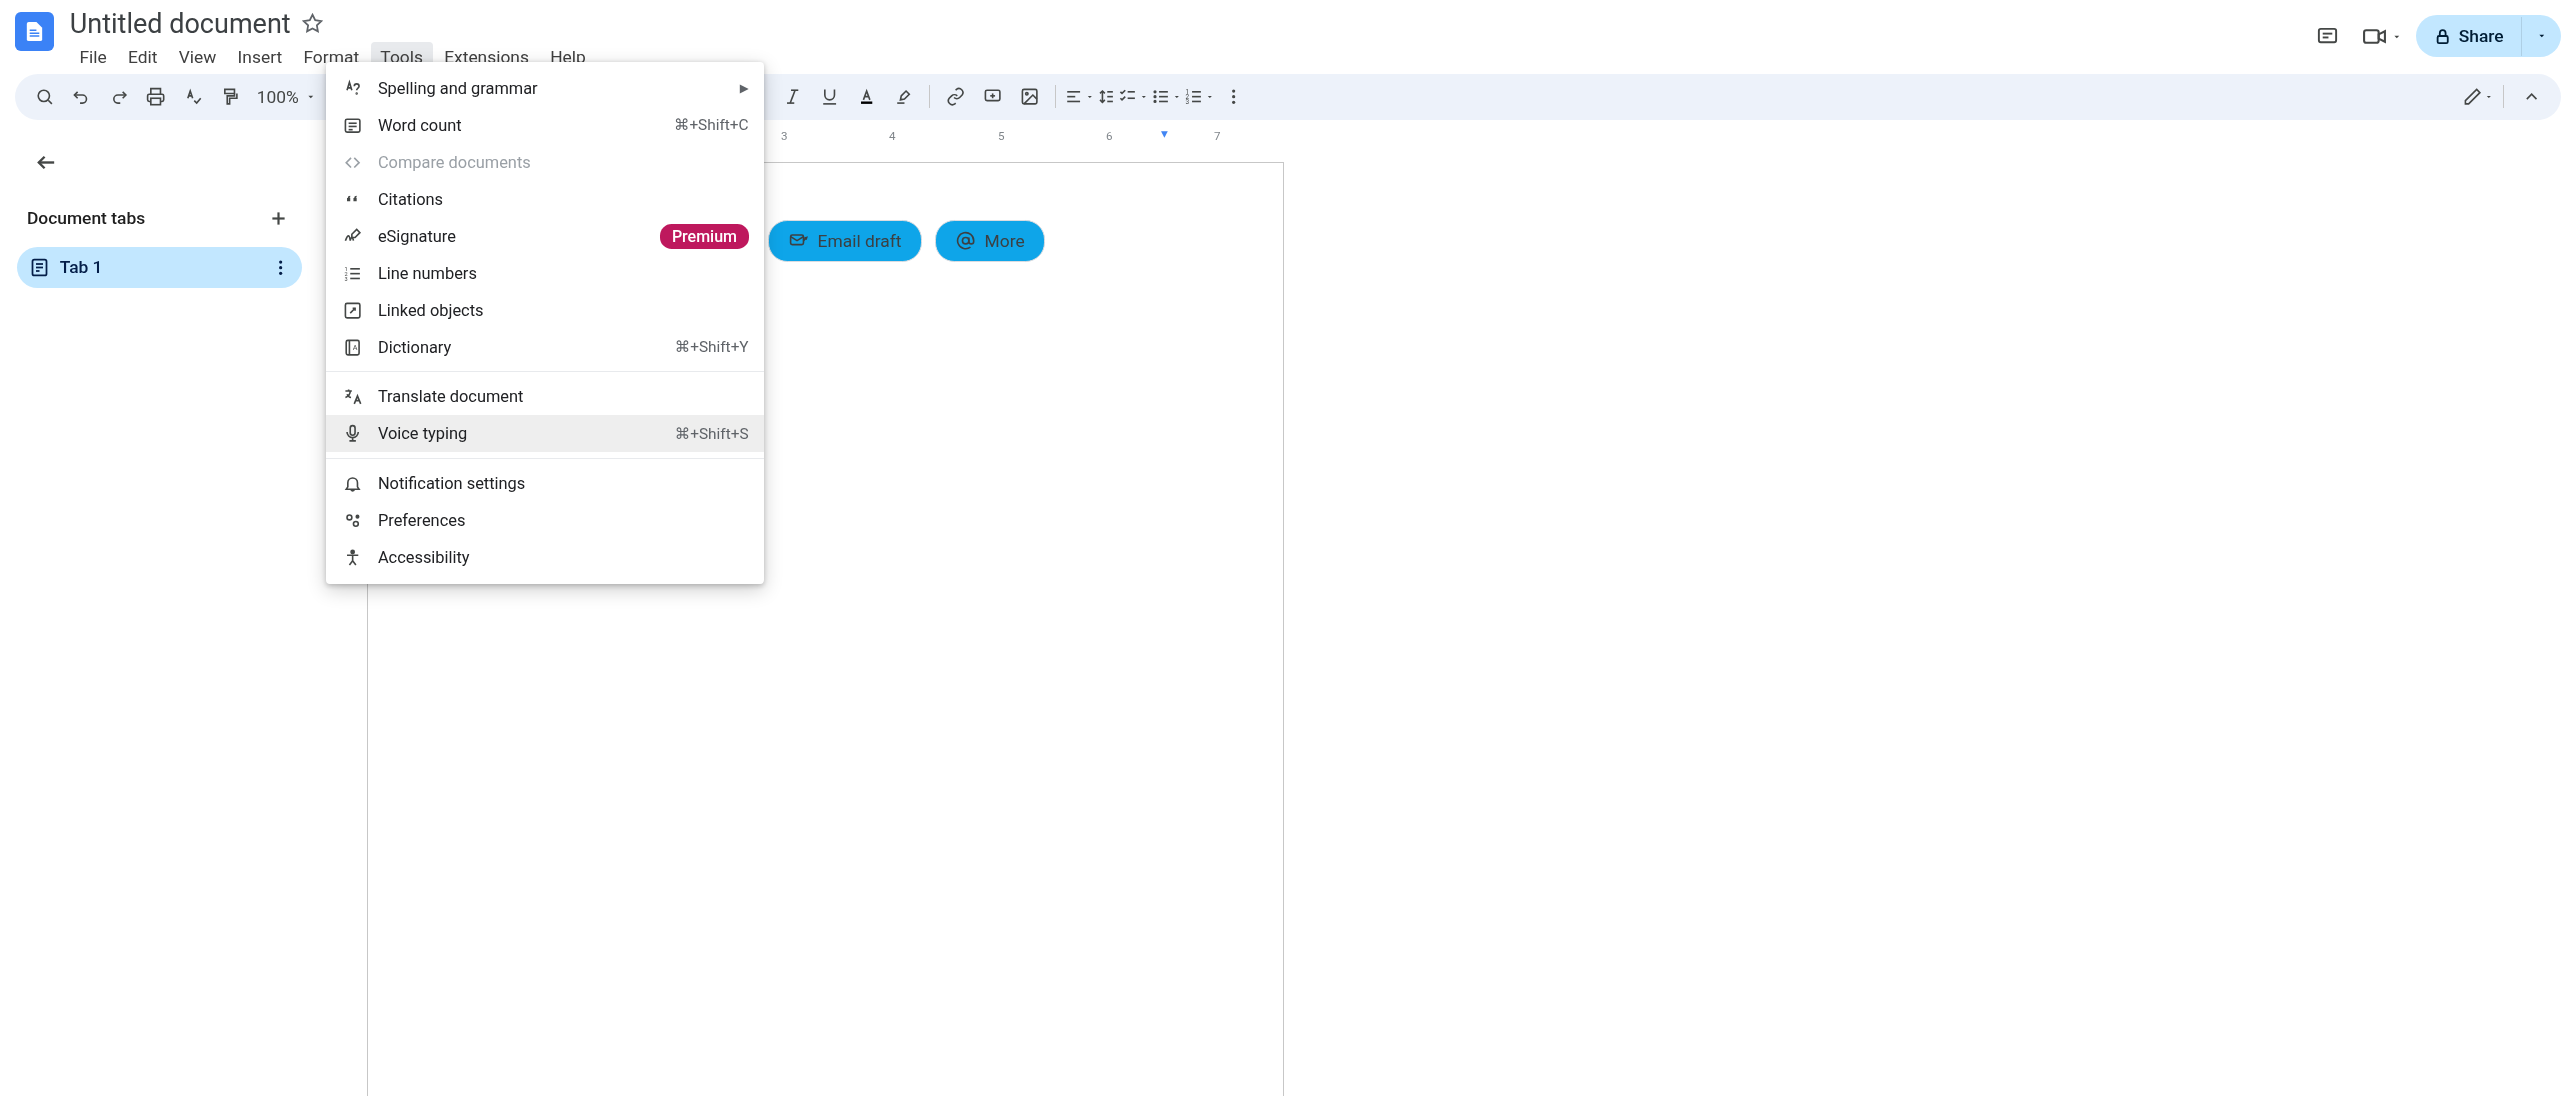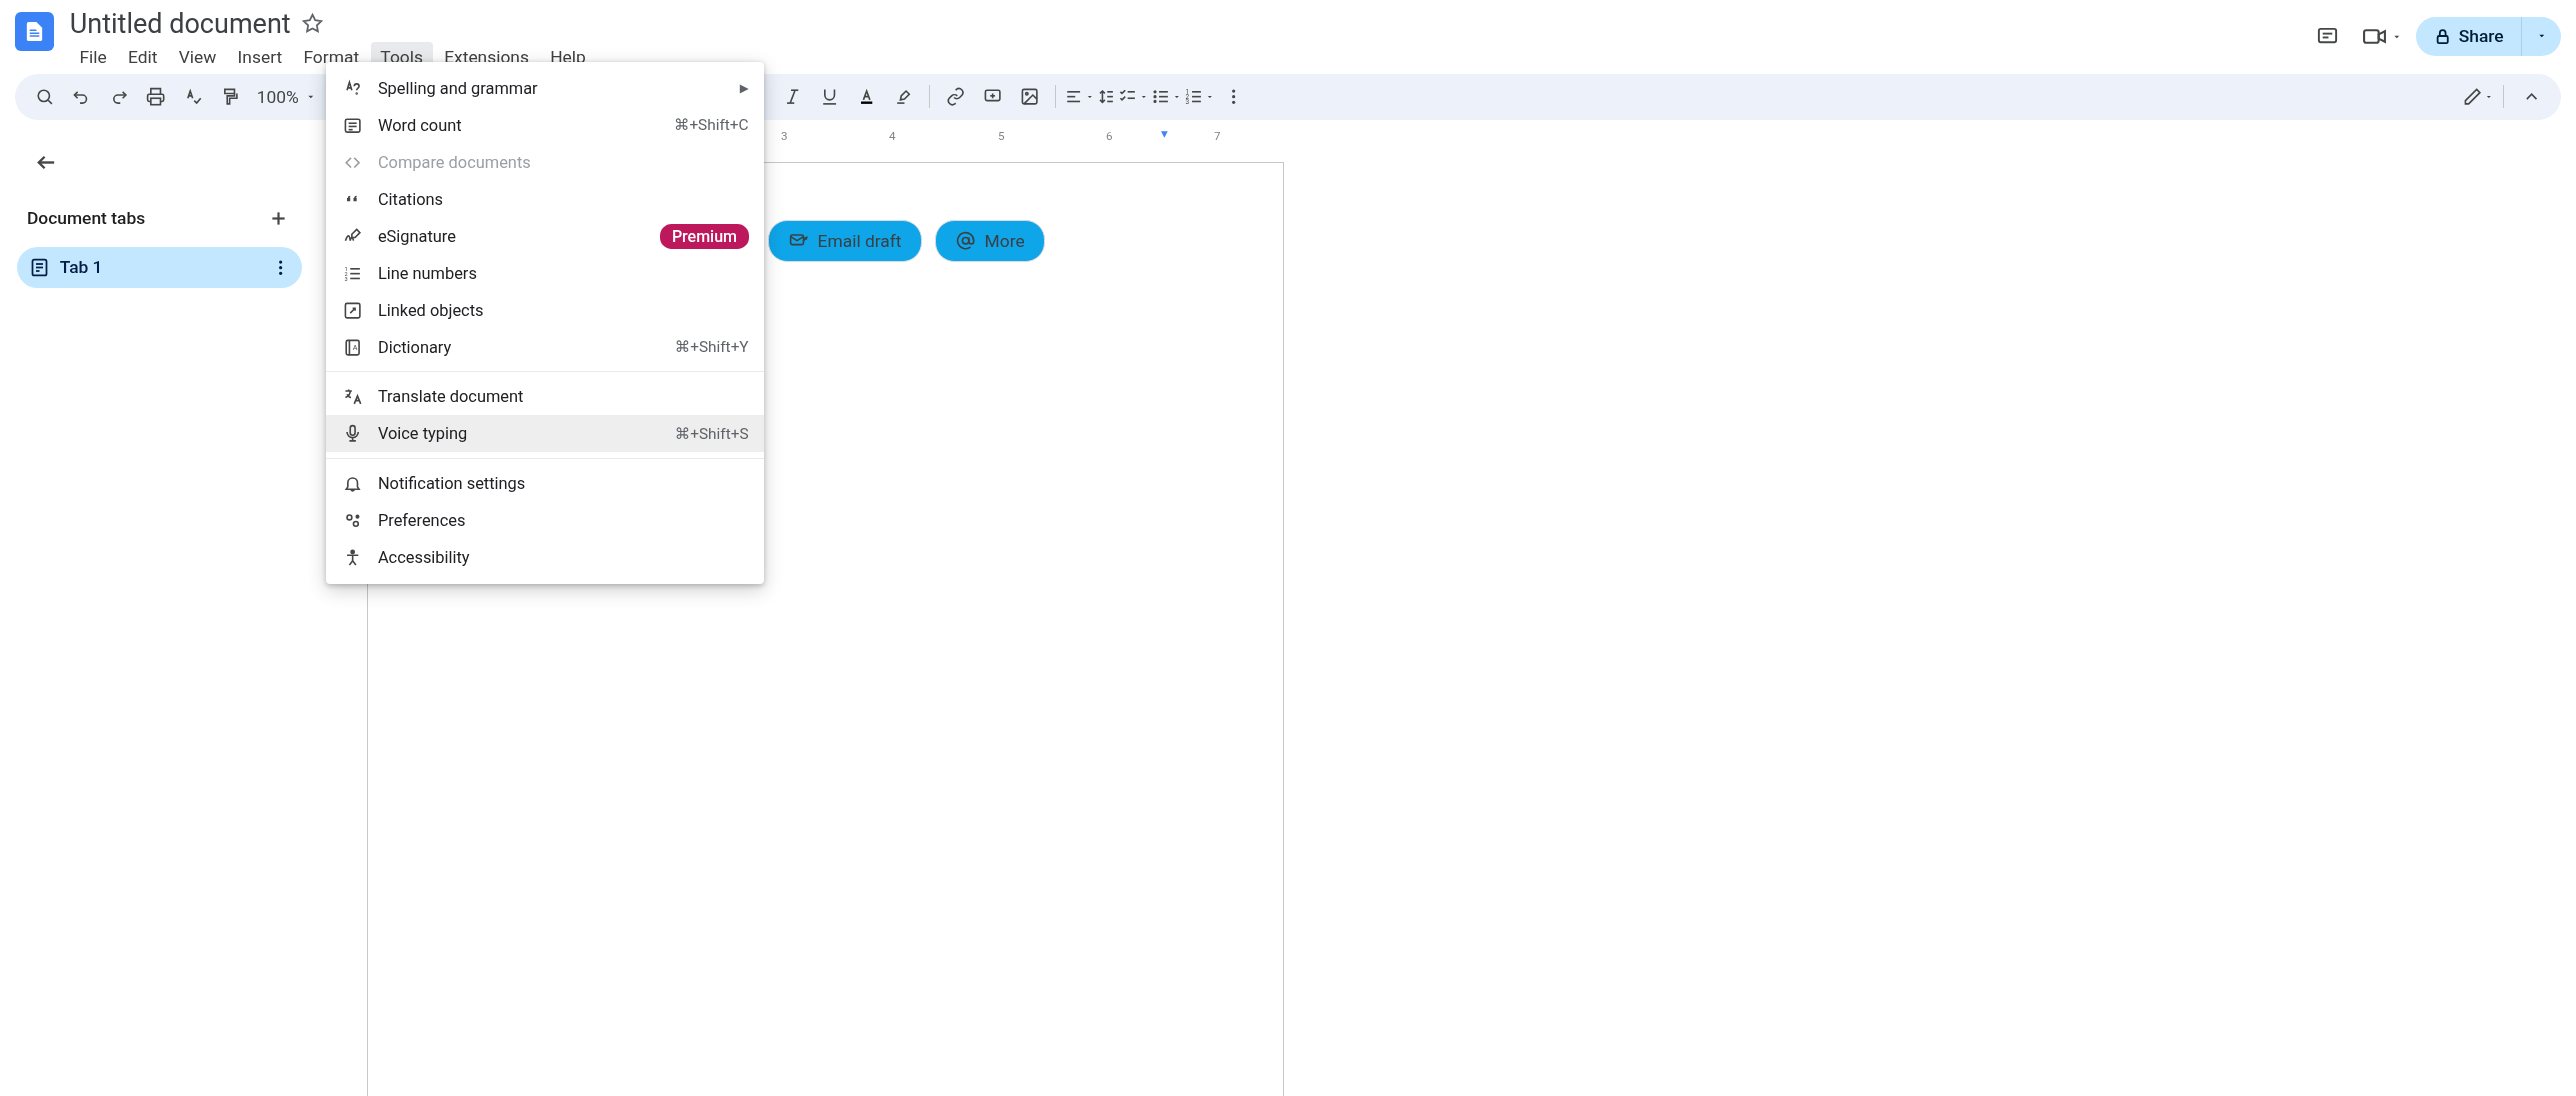--- a/index.html
+++ b/index.html
@@ -7,21 +7,21 @@
 .header { display: flex; align-items: flex-start; padding: 7.7px 15.4px 0 15.4px; height: 66px; }
 .docs-logo { width: 39px; height: 39px; background: #3b82f6; border-radius: 5.8px; margin-right: 15.4px; margin-top: 3.9px; display: flex; align-items: center; justify-content: center; }
 .docs-logo svg { width: 23px; height: 27px; }
 .title-area { flex: 1; }
 .title-row { display: flex; align-items: center; gap: 11.6px; margin-bottom: 1.9px; }
 .doc-title { font-size: 27px; color: #3c4043; font-weight: 400; }
 .star-icon { width: 21px; height: 21px; color: #5f6368; cursor: pointer; }
 .menu-bar { display: flex; gap: 1.9px; }
 .menu-item { padding: 5.8px 9.7px; font-size: 17.4px; color: #404040; border-radius: 3.9px; cursor: pointer; }
 .menu-item.active { background: #e8eaed; }
-.header-actions { display: flex; align-items: center; gap: 8px; margin-top: 7.7px; }
+.header-actions { display: flex; gap: 8px; margin-top: 7.7px; }
 .header-icon-btn { width: 42px; height: 42px; display: flex; align-items: center; justify-content: center; border-radius: 50%; cursor: pointer; color: #444746; }
 .header-icon-btn svg { width: 23px; height: 23px; }
 .meet-btn { display: flex; align-items: center; gap: 3.9px; padding: 7.7px 5.8px; cursor: pointer; color: #444746; }
 .share-btn { display: flex; align-items: center; background: #c2e7ff; border-radius: 23px; overflow: hidden; cursor: pointer; }
 .share-main { display: flex; align-items: center; gap: 7.7px; padding: 9.7px 17.4px; font-size: 17.4px; font-weight: 500; color: #001d35; }
 .share-arrow { padding: 9.7px 13.5px; border-left: 1px solid rgba(0,0,0,0.1); color: #001d35; }
 .toolbar { display: flex; align-items: center; background: #edf2fa; border-radius: 27px; margin: 7.7px 15.4px; padding: 3.9px 11.6px; height: 46px; gap: 2px; }
 .tb-btn { width: 35px; height: 35px; display: flex; align-items: center; justify-content: center; border-radius: 3.9px; cursor: pointer; color: #444746; }
 .tb-btn svg { width: 19.3px; height: 19.3px; }
 .tb-sep { width: 1px; height: 23px; background: #c7c7c7; margin: 0 5.8px; }

